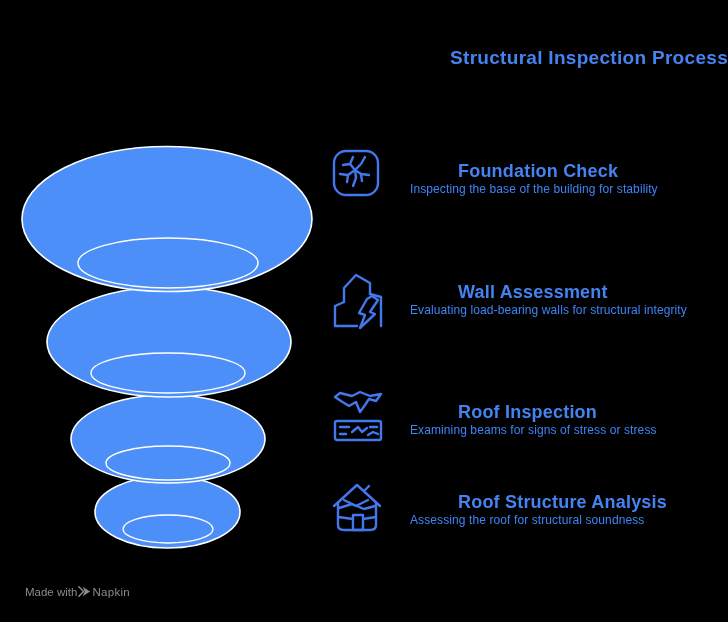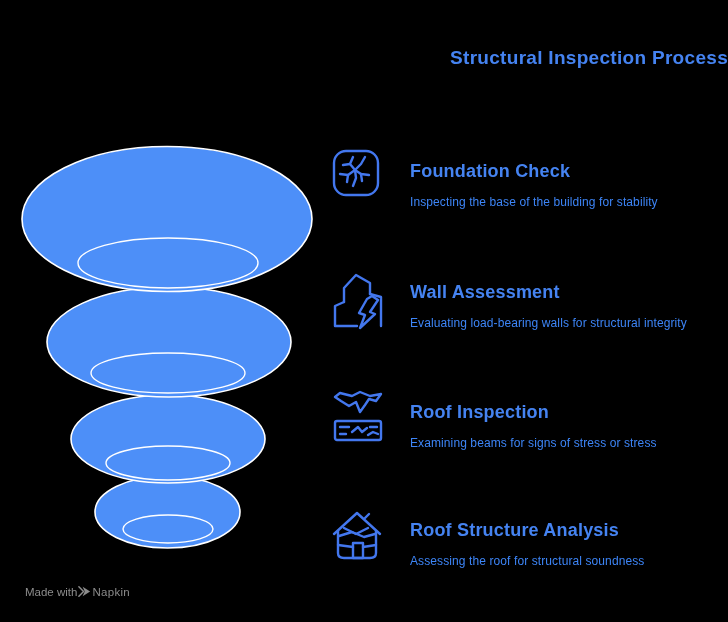--- a/index.html
+++ b/index.html
@@ -63,23 +63,23 @@
   .step .text{
     margin-left:80px;
   }
   .step h2{
     margin-top:13px;
     font-size:18px;
     line-height:22px;
     font-weight:bold;
     letter-spacing:.2px;
     color:var(--heading);
+    margin-left:48px;
   }
   .step p{
-    margin-top:13px;
     max-width:300px;
     font-size:12px;
     line-height:15.5px;
     font-weight:normal;
     letter-spacing:.1px;
     color:var(--description);
   }
   .watermark{
     position:absolute;
     left:25px;top:584px;
@@ -159,21 +159,21 @@
         <path d="M40 39 h7"></path>
         <path d="M38 47 l5 -3 l5 2"></path>
       </svg>
     </span>
     <div class="text">
       <h2>Roof Inspection</h2>
       <p>Examining beams for signs of stress or stress</p>
     </div>
   </div>
 
-  <div class="step" style="top:506px">
+  <div class="step" style="top:478px">
     <span class="icon">
       <svg width="54" height="56" viewBox="0 0 54 56">
         <path d="M4 28 L27 7 L50 28"></path>
         <path d="M35 12 L39 8"></path>
         <path d="M8 25 L8 47 Q8 52 14 52 L40 52 Q46 52 46 47 L46 25"></path>
         <path d="M9 30 L22 26 L34 31 L45 28"></path>
         <path d="M14 22 L26 28 L38 22"></path>
         <path d="M8 39 L23 41"></path>
         <path d="M33 41 L46 39"></path>
         <rect x="23" y="37" width="10" height="15"></rect>

